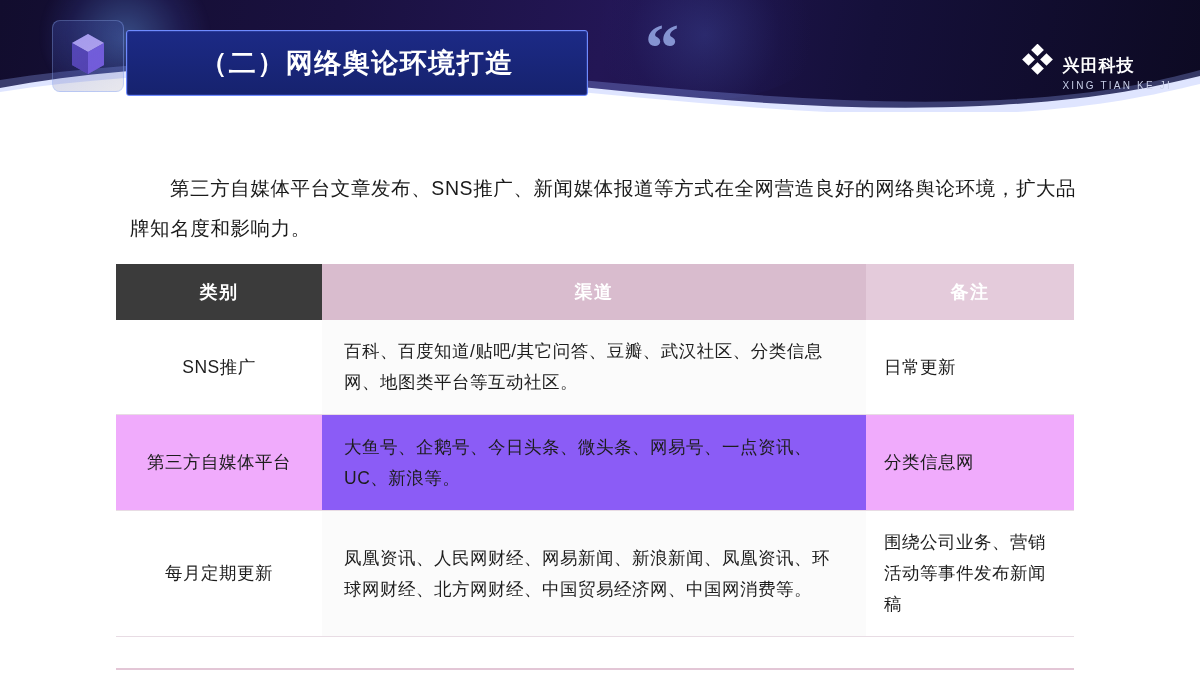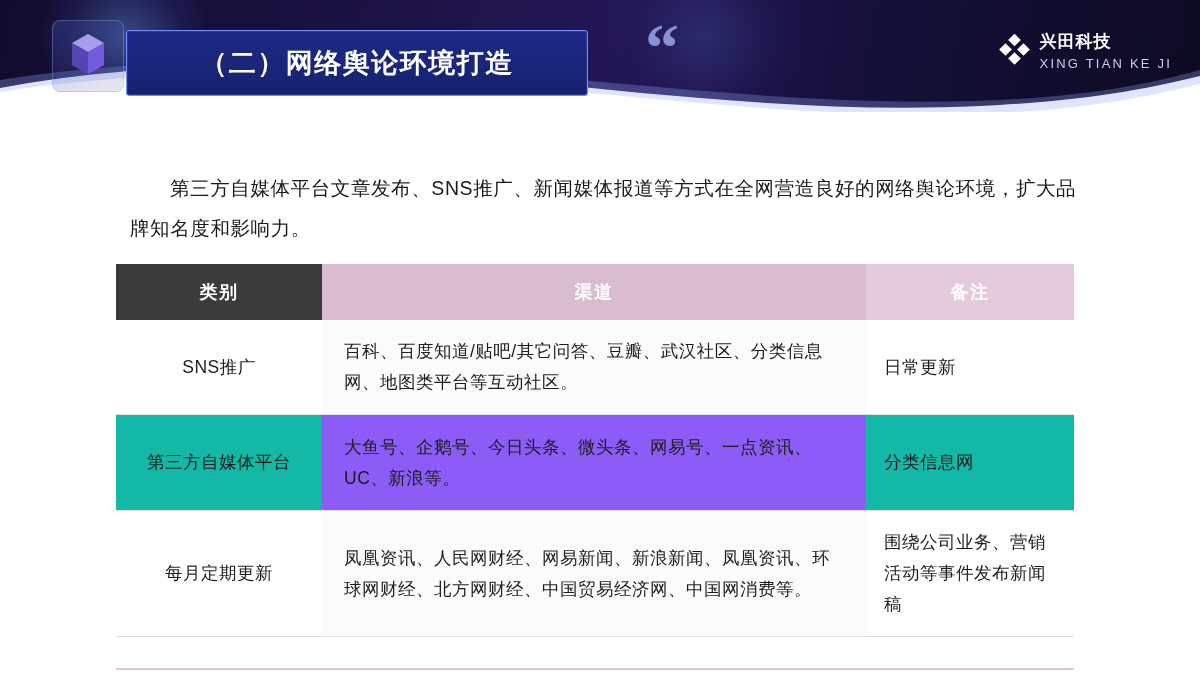--- a/index.html
+++ b/index.html
@@ -84,26 +84,26 @@
     font-weight: bold;
     opacity: 0.95;
   }
 
   
   .brand {
     position: absolute; right: 28px; top: 30px;
     display: flex; align-items: center; gap: 10px;
   }
   .brand-mark { width: 34px; height: 34px; }
-  .brand-text { display: flex; flex-direction: column; gap: 3px; }
+  .brand-text { display: flex; flex-direction: column; gap: 3px; margin-top: 24px; }
   .brand-cn {
     color: #ffffff; font-size: 17px; font-weight: bold; letter-spacing: 1px;
   }
   .brand-en {
-    color: #c8cfe8; font-size: 13px; letter-spacing: 2.2px;
+    color: #c8cfe8; font-size: 10px; letter-spacing: 2.2px;
   }
 
   
   .paragraph {
     position: absolute; left: 130px; top: 168px;
     width: 958px;
     font-size: 19.5px;
     color: #1b1b1b;
     line-height: 40px;
     letter-spacing: 0.6px;
@@ -145,21 +145,21 @@
     border-bottom: 1px solid #e8dce4;
   }
   td.cat {
     text-align: center;
     padding: 14px 16px;
     letter-spacing: 1px;
   }
   td.ch { padding: 16px 22px; }
   td.note { padding: 16px 18px; }
 
-  tr.alt td { background: #14b8a6; }
+  tr.alt td { background: #f0abfc; }
   tr.alt td.ch { background: #8b5cf6; }
   tr.plain td.ch { background: #fbfbfb; }
 
   tr.r1 td { height: 90px; }
   tr.r2 td { height: 96px; }
   tr.r3 td { height: 118px; }
 
   .table-bottom-rule {
     position: absolute; left: 116px; top: 668px;
     width: 958px; height: 2px;

